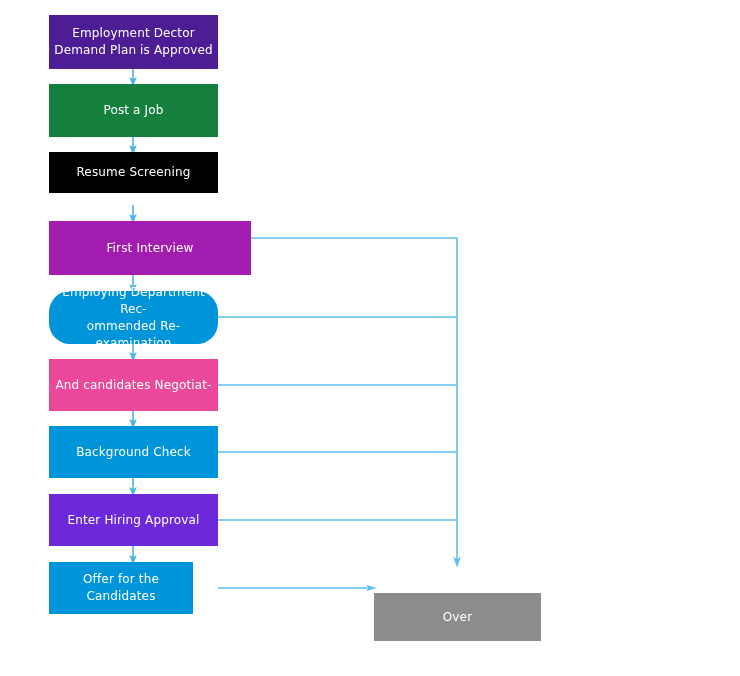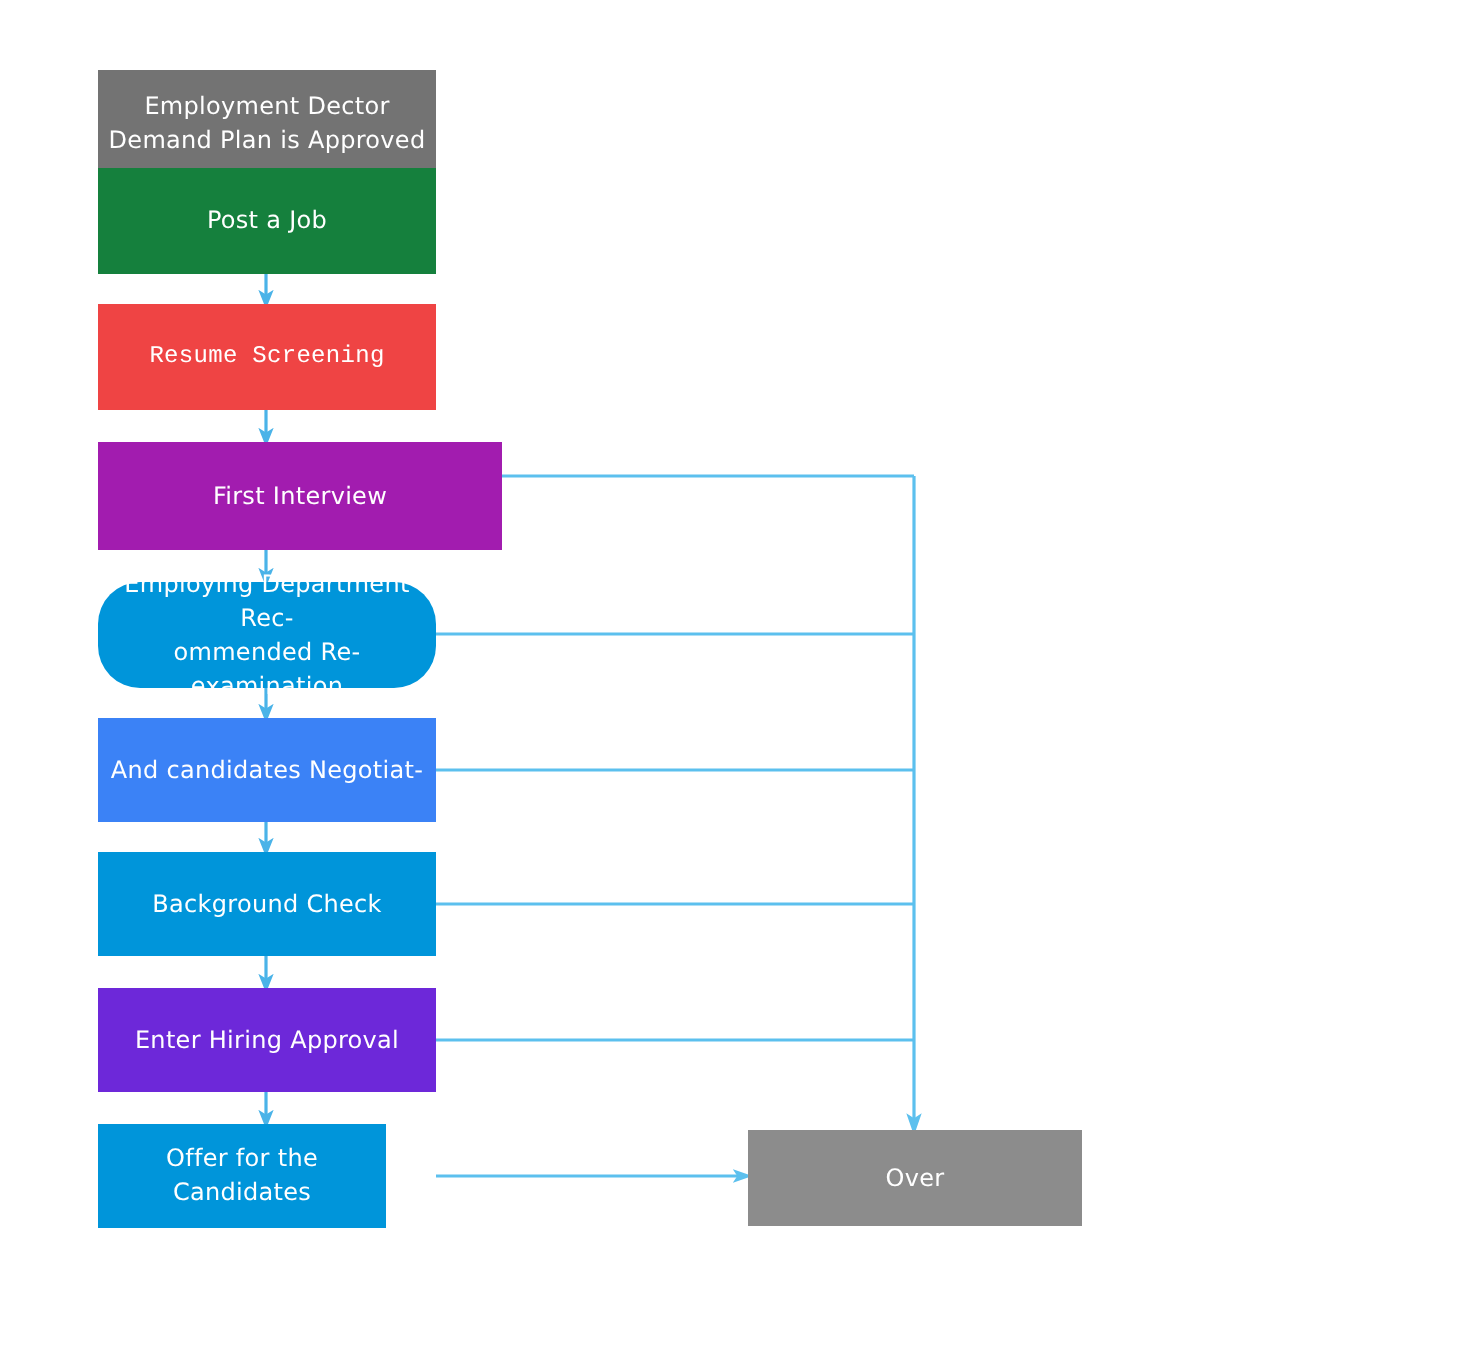--- a/index.html
+++ b/index.html
@@ -38,20 +38,21 @@
     line-height: 17px;
     letter-spacing: 0.15px;
     padding: 2px 4px;
     user-select: none;
   }
   .node.process {
     background: #0095da;
   }
   .node.terminal {
     background: #8c8c8c;
+    margin-top: 28px;
   }
   .node-label {
     display: block;
     width: 100%;
     white-space: pre-line;
   }
 </style>
 </head>
 <body>
 
@@ -85,38 +86,38 @@
       </g>
     <g id="branch-bus">
         <line x1="457" y1="238" x2="457" y2="563" stroke="#5cc0ee" stroke-width="1.6" marker-end="url(#arrowThin)"></line>
       </g>
     <g id="direct-connector">
         <line x1="218" y1="588" x2="372" y2="588" stroke="#5cc0ee" stroke-width="1.4" marker-end="url(#arrowThin)"></line>
       </g>
   </svg>
 
   <div id="nodes-layer">
-      <div class="node process" style="left: 49px; top: 15px; width: 169px; height: 54px; background: #737373; margin-top: 20px;">
+      <div class="node process" style="left: 49px; top: 15px; width: 169px; height: 54px; background: #4c1d95;">
         <span class="node-label">Employment Dector
 Demand Plan is Approved</span>
       </div>
       <div class="node process" style="left: 49px; top: 84px; width: 169px; height: 53px; background: #15803d;">
         <span class="node-label">Post a Job</span>
       </div>
-      <div class="node process" style="left: 49px; top: 152px; width: 169px; height: 53px; background: #ef4444; font-family: Liberation Mono, monospace;">
+      <div class="node process" style="left: 49px; top: 152px; width: 169px; height: 41px; background: #000000;">
         <span class="node-label">Resume Screening</span>
       </div>
       <div class="node process" style="left: 49px; top: 221px; width: 202px; height: 54px; background: #a21caf;">
         <span class="node-label">First Interview</span>
       </div>
       <div class="node process" style="left: 49px; top: 291px; width: 169px; height: 53px; background: rgb(0, 149, 218); border-radius: 21px;">
         <span class="node-label">Employing Department Rec-
 ommended Re-examination</span>
       </div>
-      <div class="node process" style="left: 49px; top: 359px; width: 169px; height: 52px; background: #3b82f6;">
+      <div class="node process" style="left: 49px; top: 359px; width: 169px; height: 52px; background: #ec4899;">
         <span class="node-label">And candidates Negotiat-</span>
       </div>
       <div class="node process" style="left: 49px; top: 426px; width: 169px; height: 52px; background: rgb(0, 149, 218); align-items: center;">
         <span class="node-label">Background Check</span>
       </div>
       <div class="node process" style="left: 49px; top: 494px; width: 169px; height: 52px; background: #6d28d9;">
         <span class="node-label">Enter Hiring Approval</span>
       </div>
       <div class="node process" style="left: 49px; top: 562px; width: 144px; height: 52px; background: rgb(0, 149, 218);">
         <span class="node-label">Offer for the Candidates</span>

